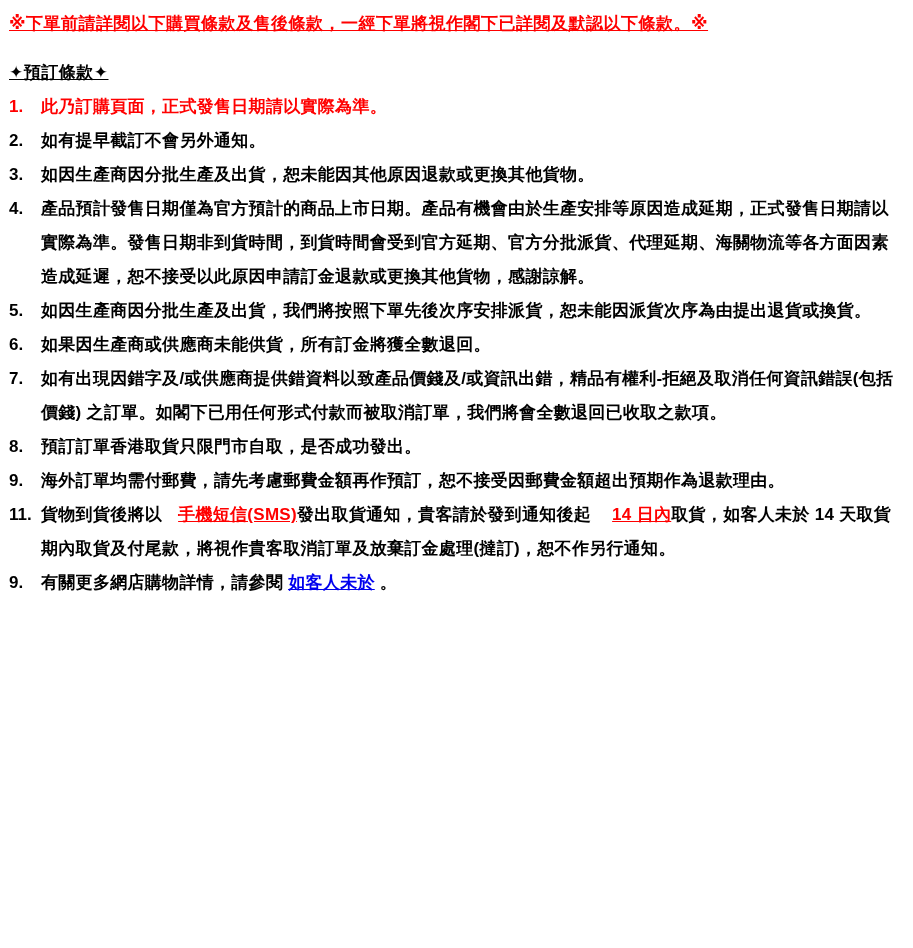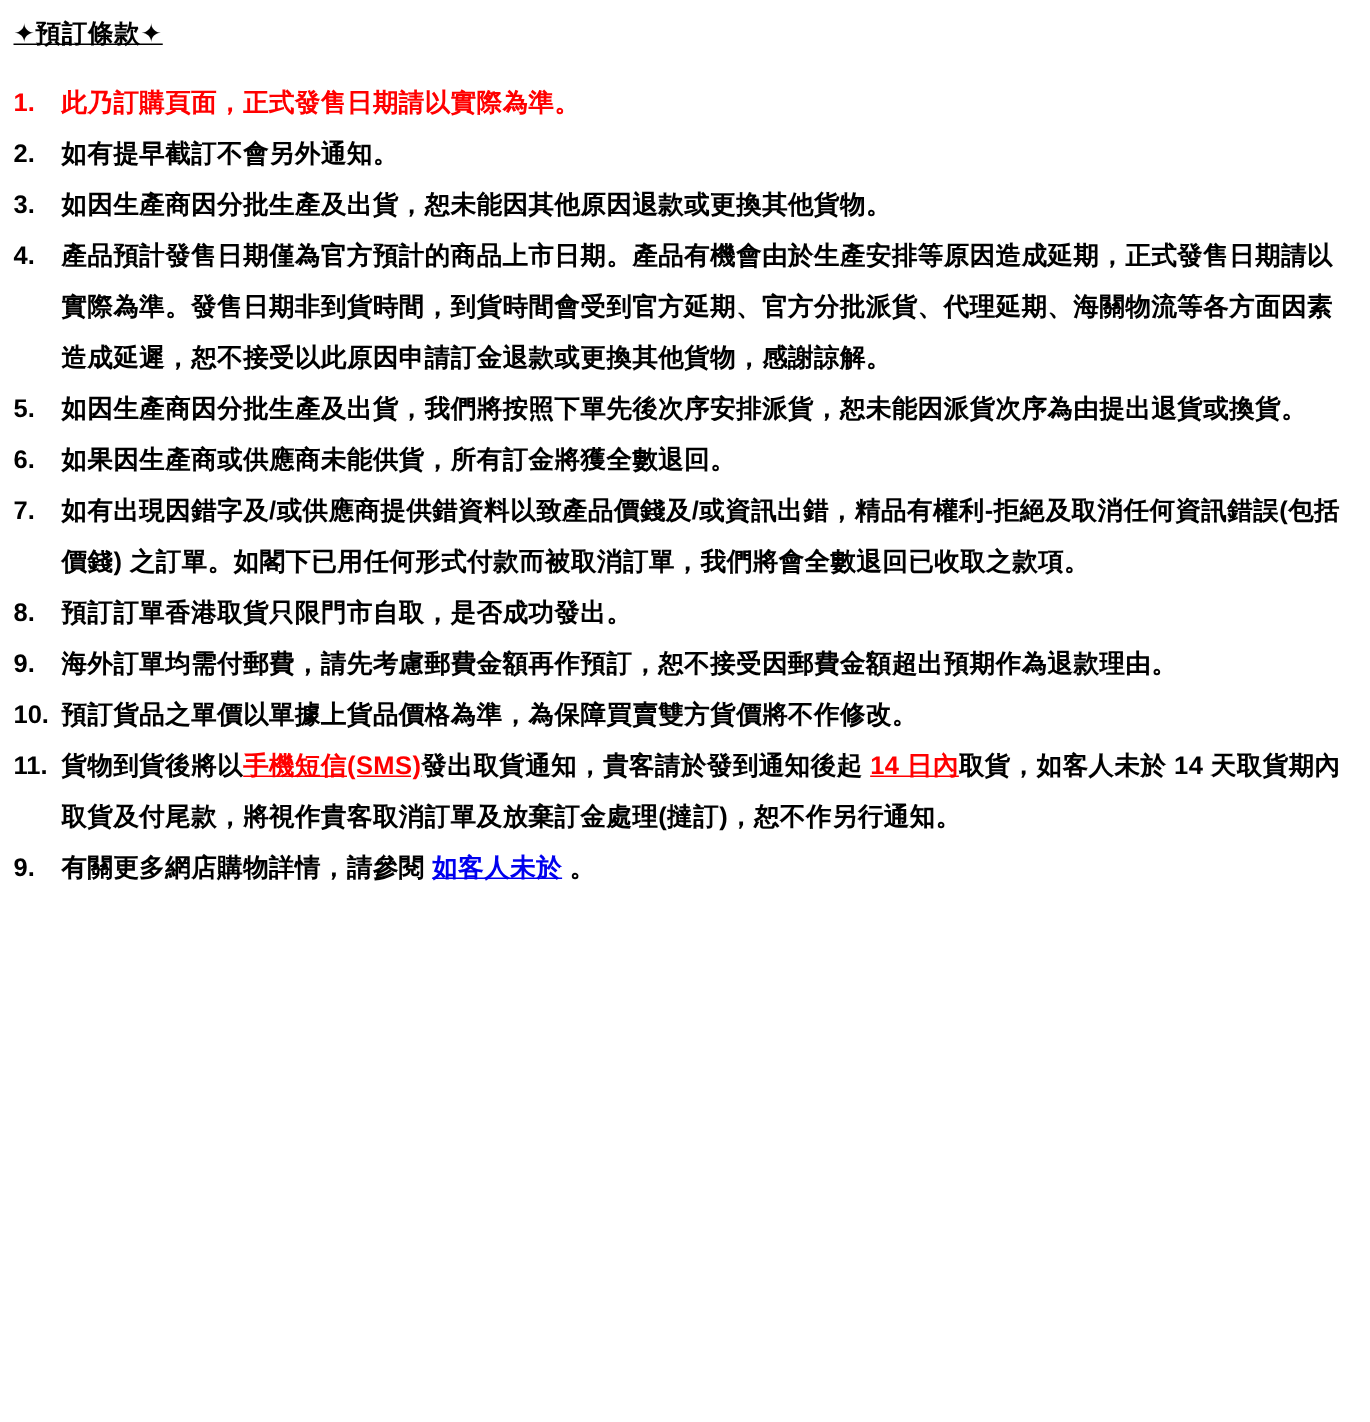--- a/index.html
+++ b/index.html
@@ -25,21 +25,21 @@
     color: var(--red);
     text-decoration: underline;
     line-height: 28px;
     margin-bottom: 22px;
     letter-spacing: 0.5px;
   }
   .section-header {
     color: #000000;
     text-decoration: underline;
     line-height: 26px;
-    margin-bottom: 16px;
+    margin-bottom: 4px;
     letter-spacing: 0.5px;
   }
   .terms-list {
     line-height: 34px;
   }
   .term-item {
     display: flex;
     align-items: flex-start;
   }
   .term-number {
@@ -56,31 +56,33 @@
   .seg-normal {
     color: #000000;
     text-align: center;
   }
   .seg-red {
     color: var(--red);
   }
   .seg-red-underline {
     color: var(--red);
     text-decoration: underline;
+    margin-left: 16px;
   }
   .seg-link {
     color: var(--blue);
     text-decoration: underline;
     cursor: pointer;
   }
 </style>
 </head>
 <body>
 
 <div class="page">
+  <div class="title">※下單前請詳閱以下購買條款及售後條款，一經下單將視作閣下已詳閱及默認以下條款。※</div>
 
   <div class="section-header">✦預訂條款✦</div>
 
   <div class="terms-list">
       <div class="term-item">
         <span class="term-number red">1.</span>
         <span class="term-text"><span class="seg-red">此乃訂購頁面，正式發售日期請以實際為準。</span></span>
       </div>
       <div class="term-item">
         <span class="term-number">2.</span>
@@ -108,24 +110,20 @@
       </div>
       <div class="term-item">
         <span class="term-number">8.</span>
         <span class="term-text"><span class="seg-normal">預訂訂單香港取貨只限門市自取，是否成功發出。</span></span>
       </div>
       <div class="term-item">
         <span class="term-number">9.</span>
         <span class="term-text"><span class="seg-normal">海外訂單均需付郵費，請先考慮郵費金額再作預訂，恕不接受因郵費金額超出預期作為退款理由。</span></span>
       </div>
       <div class="term-item">
-        <span class="term-number">10.</span>
-        <span class="term-text"><span class="seg-normal">預訂貨品之單價以單據上貨品價格為準，為保障買賣雙方貨價將不作修改。</span></span>
-      </div>
-      <div class="term-item">
         <span class="term-number">11.</span>
         <span class="term-text"><span class="seg-normal">貨物到貨後將以</span><span class="seg-red-underline">手機短信(SMS)</span><span class="seg-normal">發出取貨通知，貴客請於發到通知後起 </span><span class="seg-red-underline">14 日內</span><span class="seg-normal">取貨，如客人未於 14 天取貨期內取貨及付尾款，將視作貴客取消訂單及放棄訂金處理(撻訂)，恕不作另行通知。</span></span>
       </div>
       <div class="term-item">
         <span class="term-number">9.</span>
         <span class="term-text"><span class="seg-normal">有關更多網店購物詳情，請參閱 </span><a class="seg-link" href="#">如客人未於</a><span class="seg-normal"> 。</span></span>
       </div>
     </div>
 </div>
 

